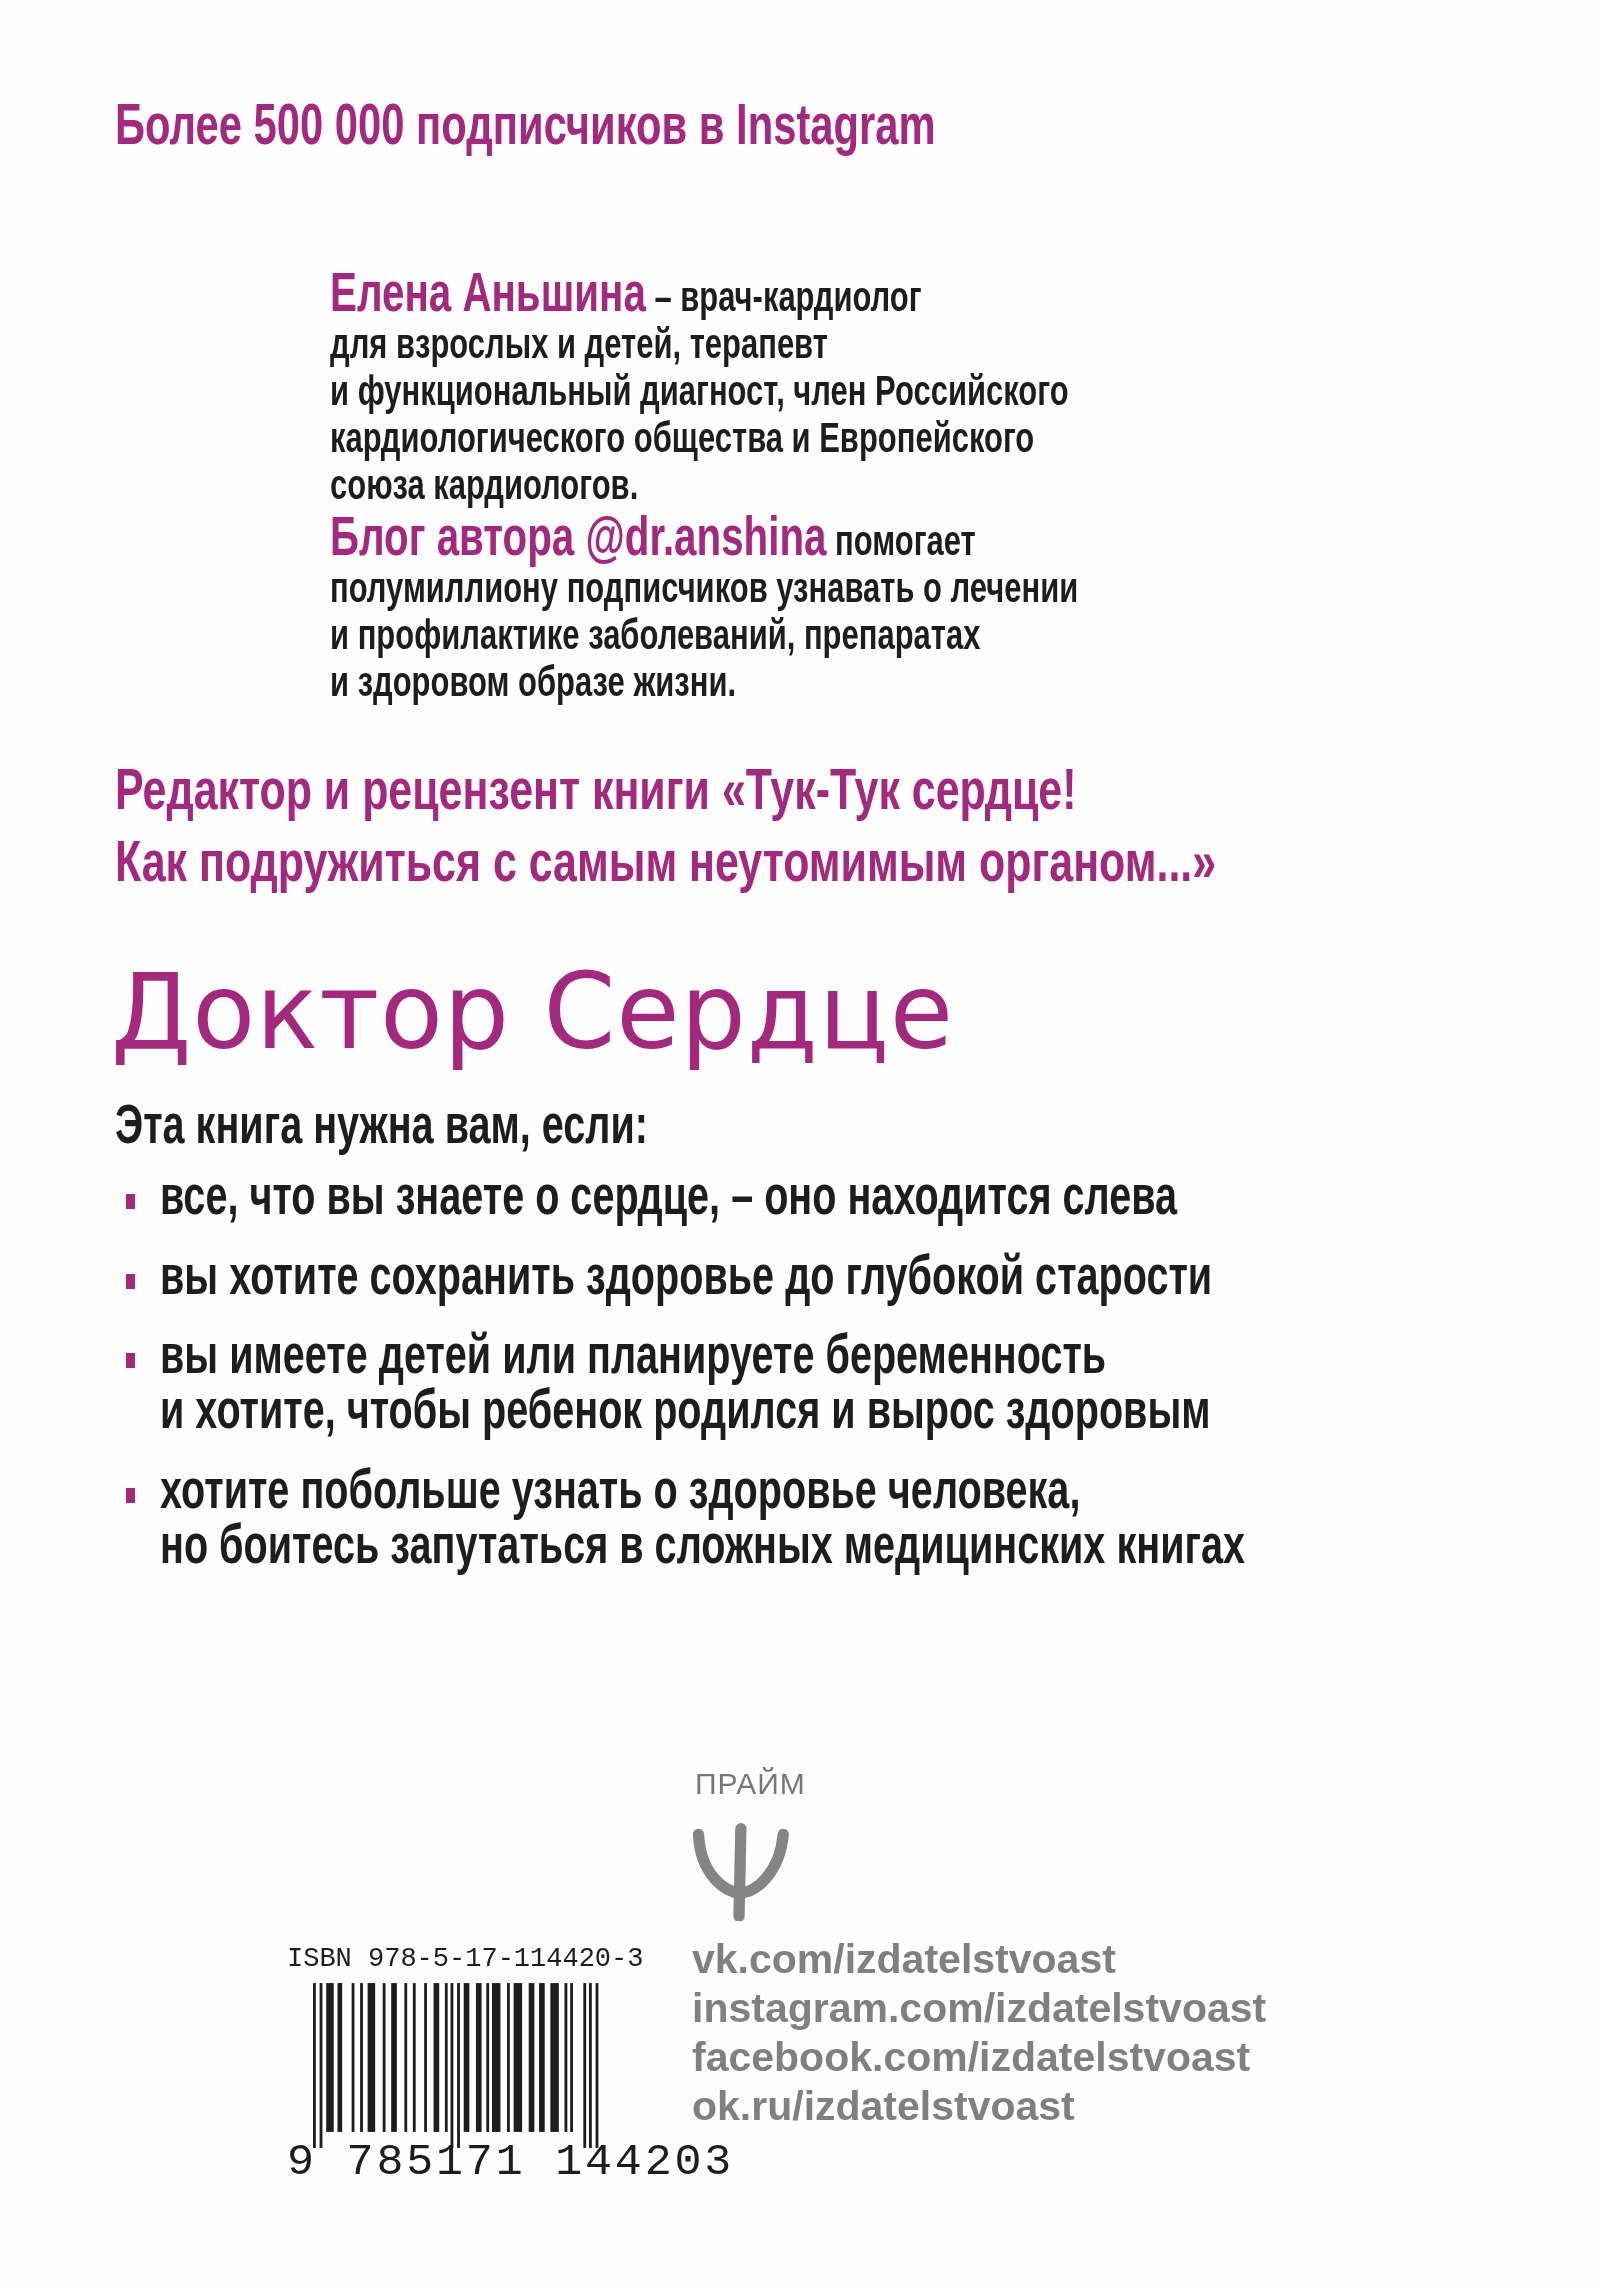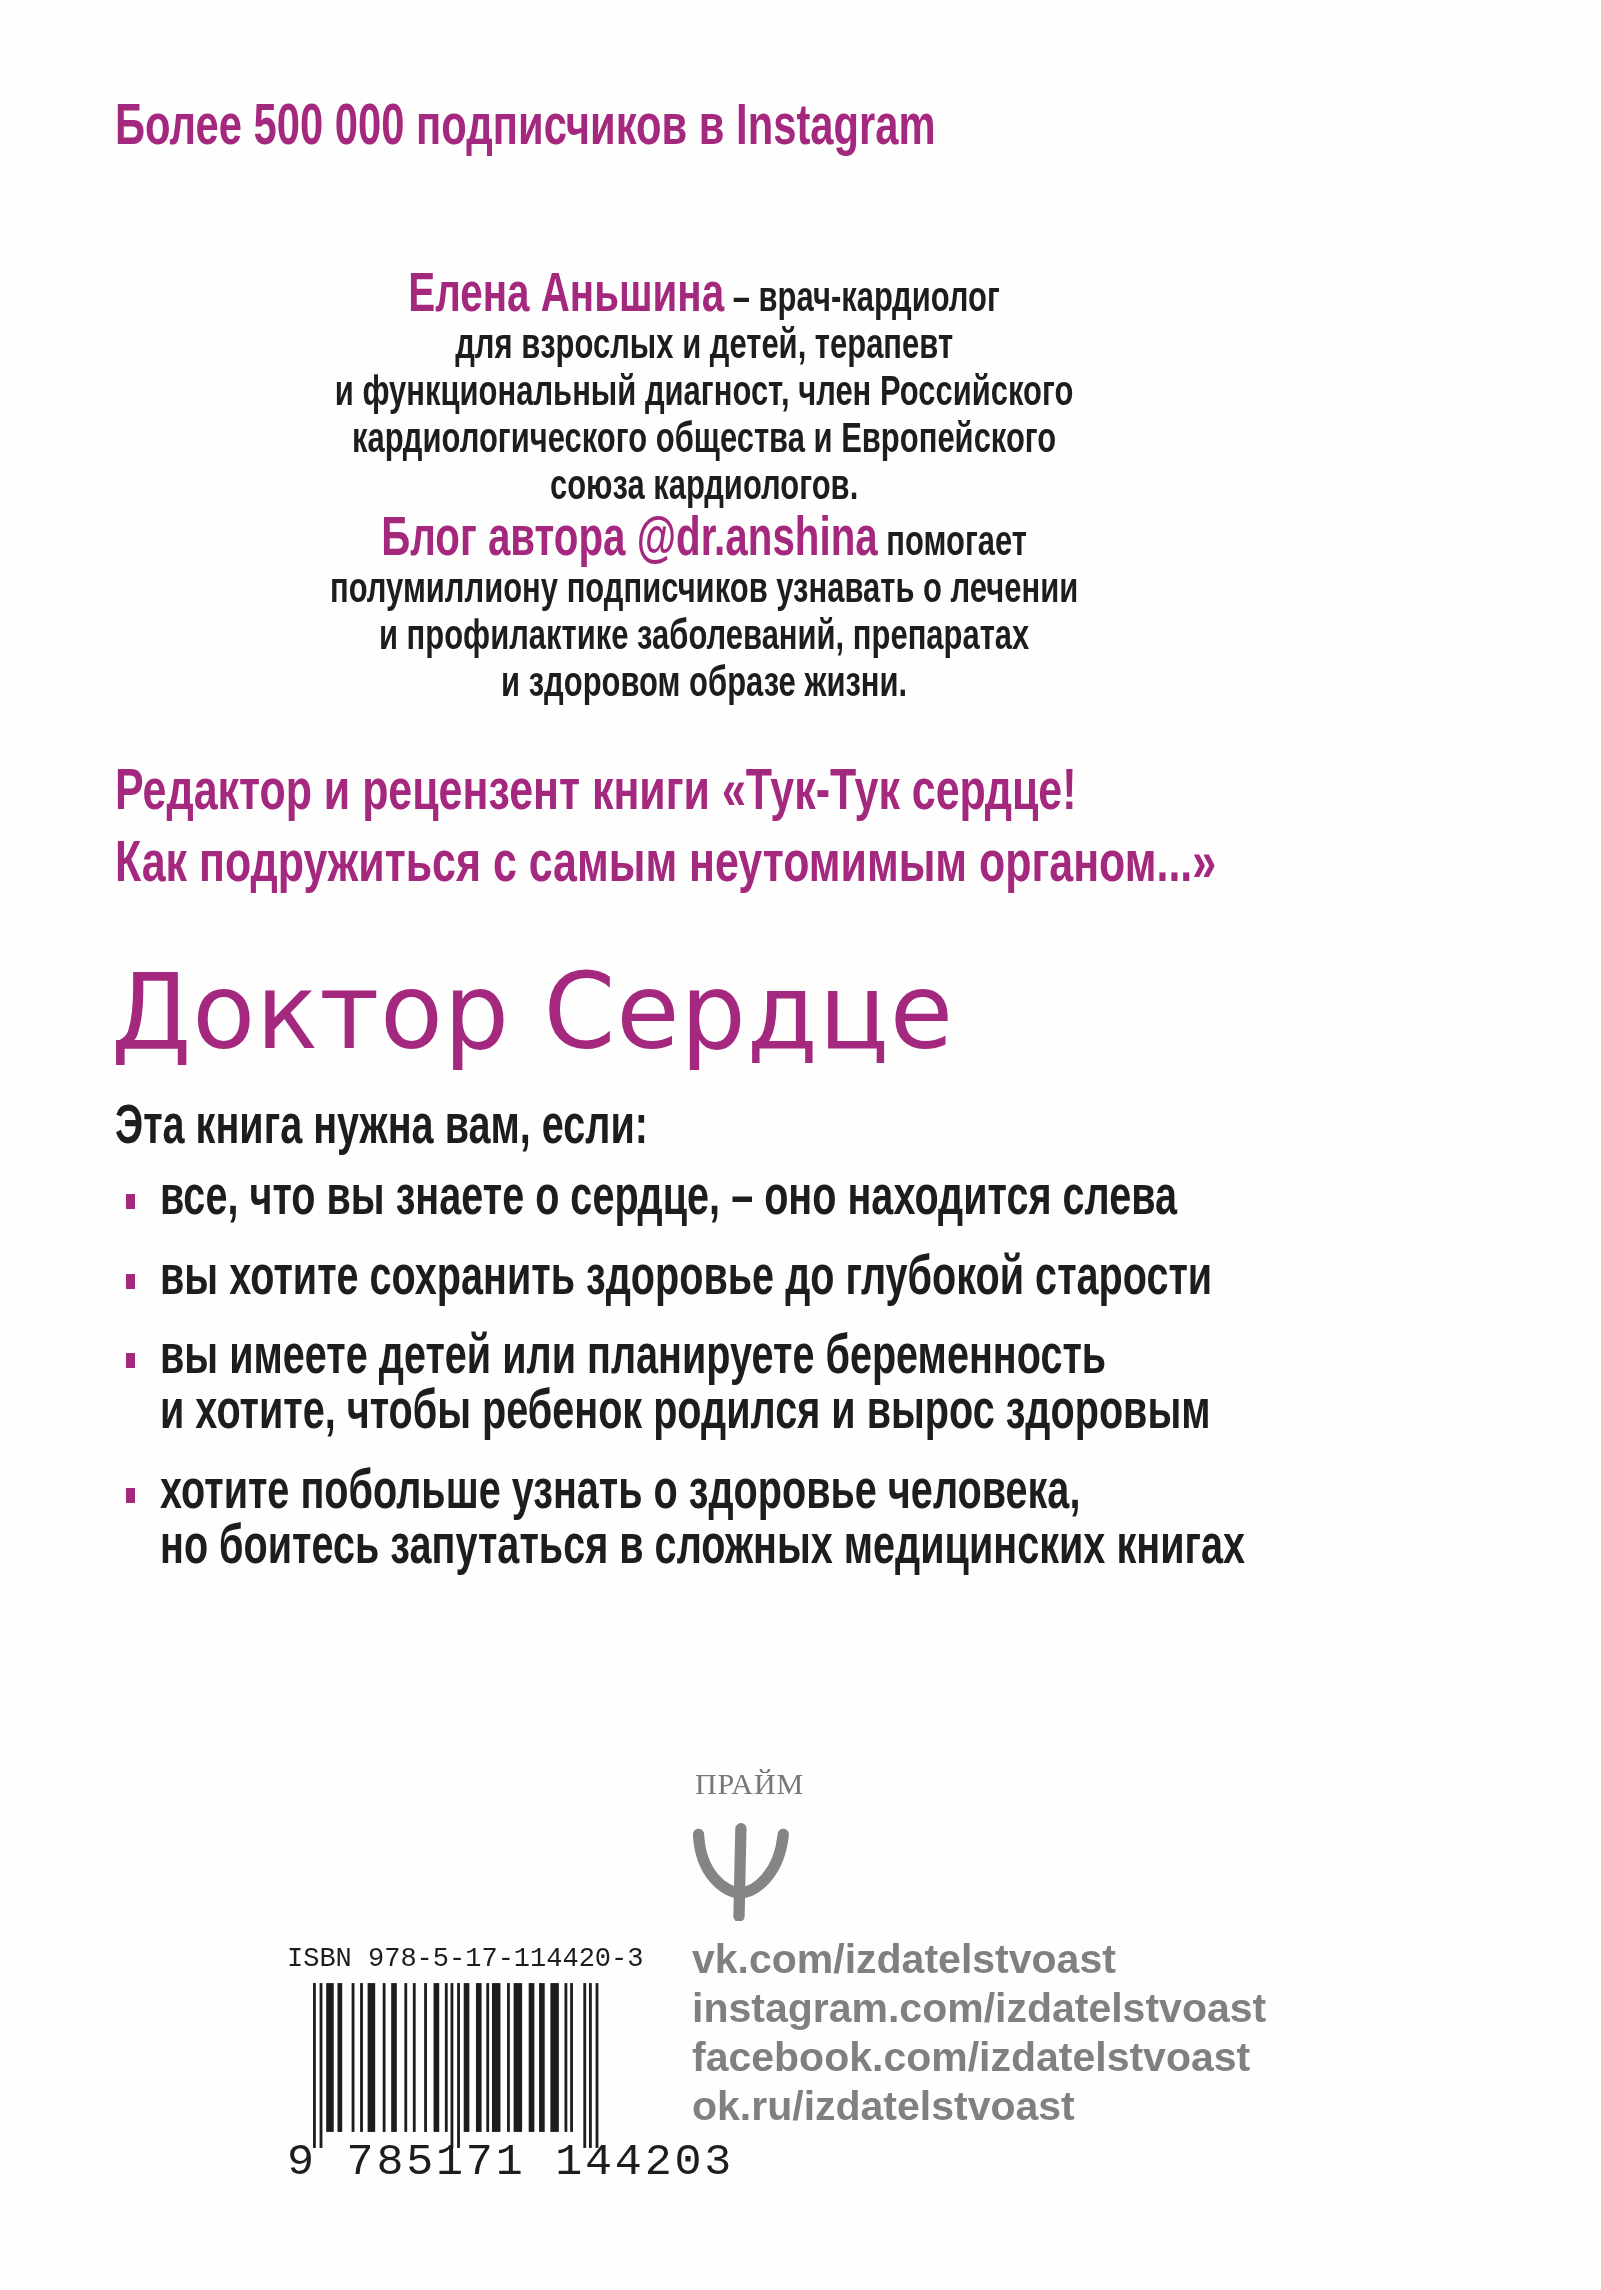--- a/index.html
+++ b/index.html
@@ -2,34 +2,34 @@
 <html style="font-size:15px"><head>
 <meta charset="utf-8">
 <style>
   html, body { margin:0; padding:0; }
   body { width:1602px; height:2291px; background:#fefefe; position:relative; overflow:hidden; font-family:"Liberation Sans", sans-serif; }
   .abs { position:absolute; }
   .magenta { color:#a5287f; }
   .dark { color:#1d1d1b; }
   .cond { font-family:"Liberation Sans", sans-serif; font-weight:bold; transform-origin:left top; white-space:nowrap; }
   #top-line { left:115px; top:90px; font-size:58px; transform:scaleX(0.72); }
-  #bio { left:330px; top:268px;text-align:center; }
+  #bio { left:330px; top:268px; }
   .bio-line { font-size:43px; line-height:47px; transform:scaleX(0.72); transform-origin:left top; white-space:nowrap; font-weight:bold; }
   .bio-line .hl { font-size:56px; }
   #editor { left:115px; top:753px; }
   .ed-line { font-size:58px; line-height:72px; font-weight:bold; transform:scaleX(0.74); transform-origin:left top; white-space:nowrap; }
   #title { left:111px; top:951px; font-size:105px; font-weight:normal; letter-spacing:0.9px; font-family:"DejaVu Sans", sans-serif; transform:scaleX(0.98); transform-origin:left top; white-space:nowrap; }
   #intro { left:115px; top:1092px; font-size:55px; font-weight:bold; transform:scaleX(0.72); transform-origin:left top; white-space:nowrap; }
   #list { left:115px; top:1168px; width:1412px; }
   .li { position:relative; margin-bottom:24.5px; }
   .bullet { position:absolute; left:11.3px; top:26px; width:8.5px; height:15px; background:#a5287f; }
   .li-lines { margin-left:45px; }
   .li-line { font-size:55px; line-height:55px; font-weight:bold; transform:scaleX(0.72); transform-origin:left top; white-space:nowrap; color:#1d1d1b; }
   #logo { left:659px; top:1761px; width:160px; height:160px; }
-  #logo .brand { position:absolute; left:36px; top:5.6px; font-family:Liberation Serif, serif; color:#777; font-size:30px; letter-spacing:0.9px; }
+  #logo .brand { position:absolute; left:36px; top:5.6px; font-family:Liberation Sans, sans-serif; color:#777; font-size:30px; letter-spacing:0.9px; }
   #isbn-block { left:287px; top:1944px; width:320px;font-family:Liberation Mono, monospace; }
   #isbn-text { font-size:27px; color:#1d1d1b; white-space:nowrap; }
   #barcode { margin-top:9.4px; height:165px; position:relative; }
   #barcode-digits { font-size:45px; color:#1d1d1b; letter-spacing:2.8px; margin-top:-11.3px; white-space:nowrap; }
   #links { left:692px; top:1935px; }
   .link-line { font-size:41px; line-height:49px; font-weight:bold; color:#808080; white-space:nowrap; }
   .link-sep { display:inline-block; width:1.9px; height:56px; background:#8a8a8a; vertical-align:-17px; margin:0 22.6px; }
 </style>
 </head>
 <body>

